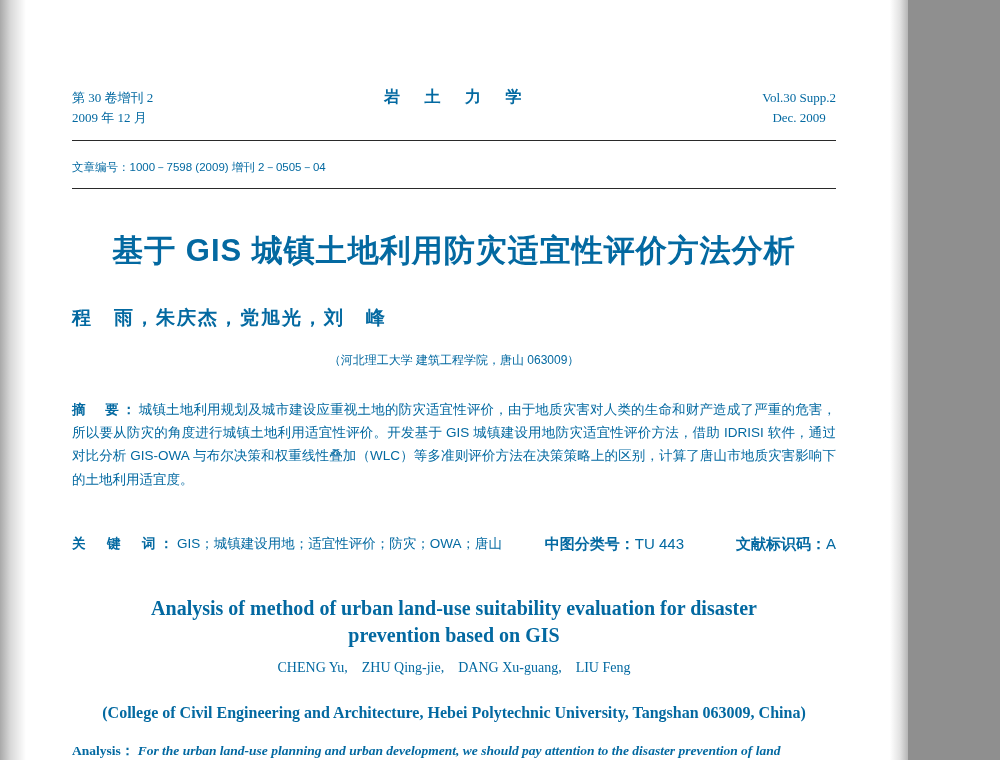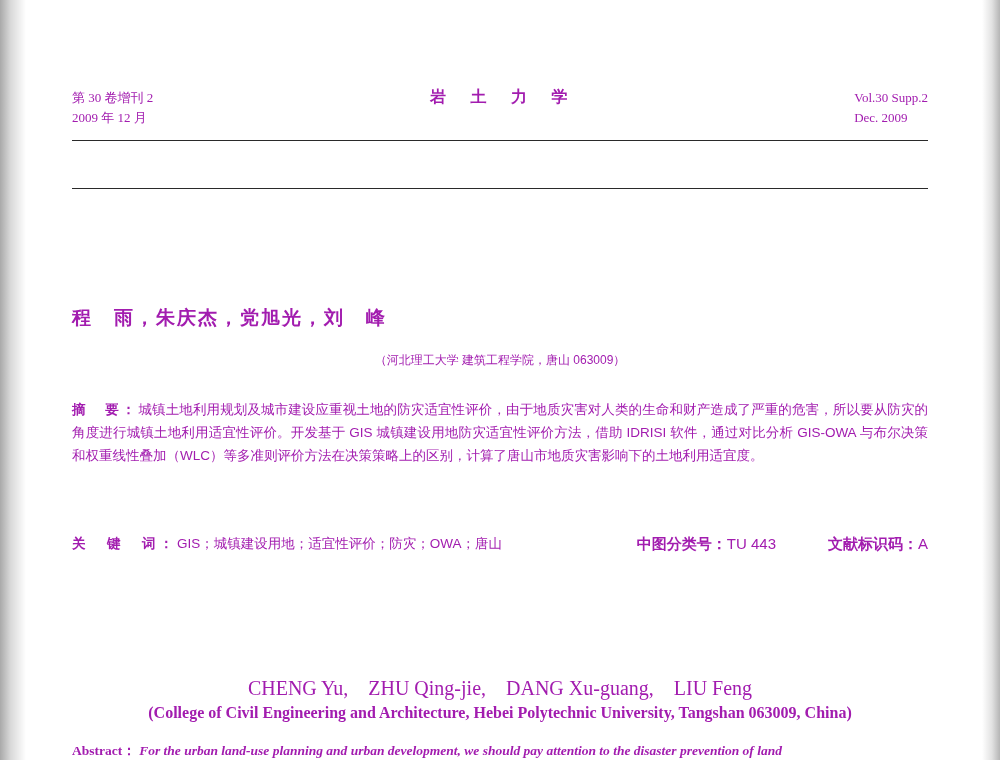--- a/index.html
+++ b/index.html
@@ -2,26 +2,26 @@
 <html><head>
 <meta charset="utf-8">
 <style>
   html, body {
     margin: 0;
     padding: 0;
     background: #8f8f8f;
   }
   .page {
     position: relative;
-    width: 1000px;
+    width: 908px;
     height: 760px;
     background: #ffffff;
     overflow: hidden;
     font-family: "Liberation Serif", serif;
-    color: #a21caf;
+    color: #0369a1;
     text-decoration: underline;
   }
   
   .page::before {
     content: "";
     position: absolute;
     left: 0; top: 0; bottom: 0;
     width: 26px;
     background: linear-gradient(to right, #a9a9a9 0%, #d8d8d8 40%, #ffffff 100%);
     pointer-events: none;
@@ -51,21 +51,21 @@
     display: flex;
     justify-content: space-between;
     align-items: flex-start;
     font-size: 13px;
     line-height: 1.55;
   }
   .runhead .left, .runhead .right {
     white-space: pre-line;
     font-family: "Liberation Serif", serif;
   }
-  .runhead .right { text-align: left; }
+  .runhead .right { text-align: center; }
   .runhead .center {
     text-align: left;
     margin-top: -3px;
   }
   .journal-cn {
     font-size: 16px;
     letter-spacing: 10px;
     font-family: "Liberation Sans", sans-serif;
     font-weight: 600;
   }
@@ -163,24 +163,24 @@
     top: 595px;
     left: 40px; right: 40px;
     text-align: center;
     font-family: "Liberation Serif", serif;
     font-weight: bold;
     font-size: 20px;
     line-height: 1.35;
   }
   .authors-en {
     position: absolute;
-    top: 675px;
-    left: 0; right: 0;
-    text-align: center;
-    font-size: 20px;
+    top: 659px;
+    left: 0; right: 0;
+    text-align: center;
+    font-size: 14px;
   }
   .affil-en {
     position: absolute;
     top: 704px;
     left: 0; right: 0;
     text-align: center;
     font-size: 16px;
     font-weight: bold;
   }
   .abs-en {
@@ -208,35 +208,38 @@
 2009 年 12 月</div>
       <div class="center">
         <div class="journal-cn">岩 土 力 学</div>
       </div>
       <div class="right">Vol.30  Supp.2
 Dec.  2009</div>
     </div>
 
     <div class="rule top"></div>
 
+    <div class="artno">文章编号：1000－7598 (2009) 增刊 2－0505－04</div>
 
     <div class="rule second"></div>
 
+    <div class="title-cn">基于 GIS 城镇土地利用防灾适宜性评价方法分析</div>
 
     <div class="authors-cn">程　雨，朱庆杰，党旭光，刘　峰</div>
 
     <div class="affil-cn">（河北理工大学 建筑工程学院，唐山 063009）</div>
 
     <div class="abs-cn"><span class="lbl">摘　要：</span><span>城镇土地利用规划及城市建设应重视土地的防灾适宜性评价，由于地质灾害对人类的生命和财产造成了严重的危害，所以要从防灾的角度进行城镇土地利用适宜性评价。开发基于 GIS 城镇建设用地防灾适宜性评价方法，借助 IDRISI 软件，通过对比分析 GIS-OWA 与布尔决策和权重线性叠加（WLC）等多准则评价方法在决策策略上的区别，计算了唐山市地质灾害影响下的土地利用适宜度。</span></div>
 
     <div class="kw-cn"><span class="lbl">关　键　词：</span><span>GIS；城镇建设用地；适宜性评价；防灾；OWA；唐山</span></div>
 
     <div class="clc"><span class="lbl">中图分类号：</span><span>TU 443</span><span class="gap"></span><span class="lbl">文献标识码：</span><span>A</span></div>
 
+    <div class="title-en">Analysis of method of urban land-use suitability evaluation for disaster prevention based on GIS</div>
 
     <div class="authors-en">CHENG Yu,　ZHU Qing-jie,　DANG Xu-guang,　LIU Feng</div>
 
     <div class="affil-en">(College of Civil Engineering and Architecture, Hebei Polytechnic University, Tangshan 063009, China)</div>
 
-    <div class="abs-en"><span class="lbl">Abstract：</span><span> For the urban land-use planning and urban development, we should pay attention to the disaster prevention of land</span></div>
+    <div class="abs-en"><span class="lbl">Analysis：</span><span> For the urban land-use planning and urban development, we should pay attention to the disaster prevention of land</span></div>
 
   </div>
 </div>
 
 </body></html>

